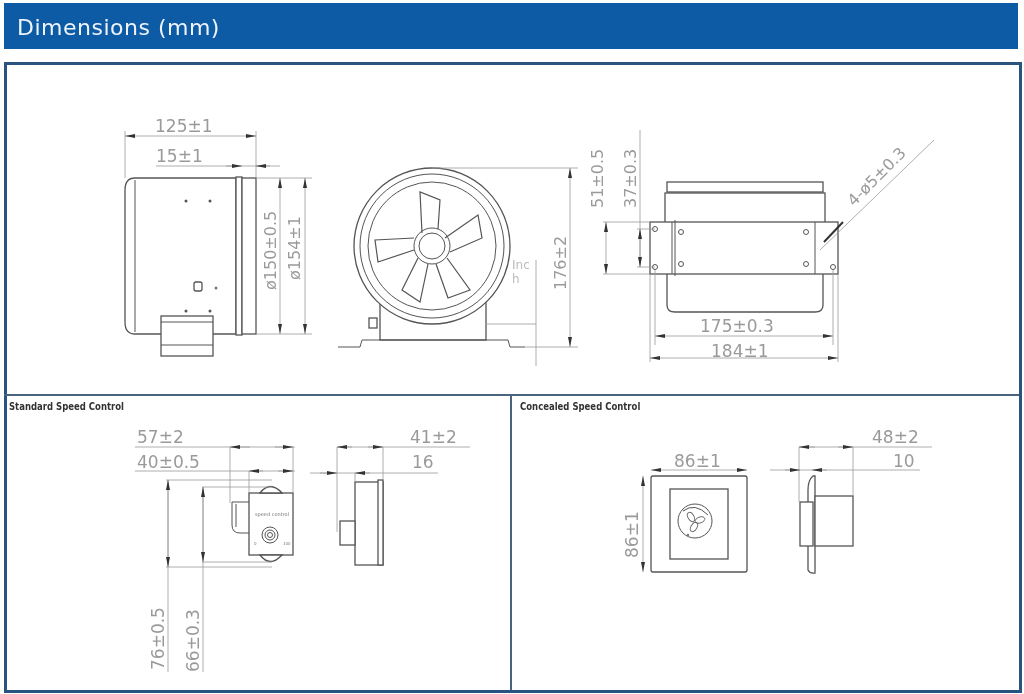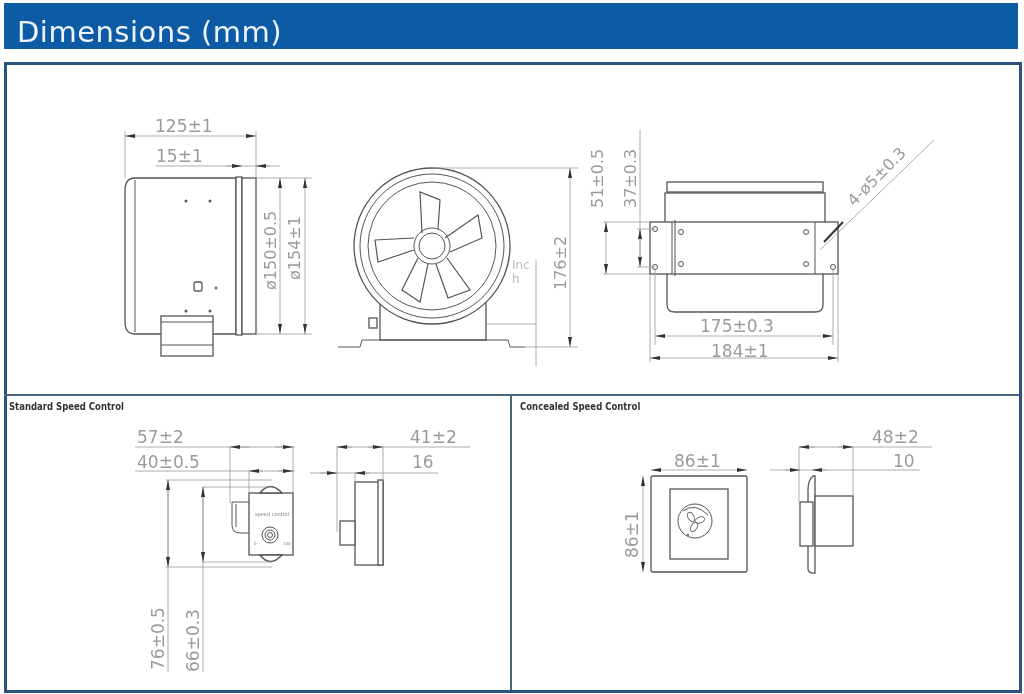--- a/index.html
+++ b/index.html
@@ -1,18 +1,18 @@
 <!DOCTYPE html>
 <html><head>
 <meta charset="utf-8">
 <style>
   html,body{margin:0;padding:0;background:#fff;}
   body{width:1024px;height:694px;position:relative;overflow:hidden;font-family:"Liberation Sans",sans-serif;}
   .header{position:absolute;left:4px;top:3px;width:1014px;height:46px;background:#0e5ba5;}
-  .header-title{position:absolute;left:13px;top:12px;color:#eef4fb;font-size:29px;letter-spacing:0.5px;font-family:"DejaVu Sans",sans-serif;}
+  .header-title{position:absolute;left:13px;top:12px;color:#eef4fb;font-size:22px;letter-spacing:0.5px;font-family:"DejaVu Sans",sans-serif;}
   .frame{position:absolute;left:4px;top:62px;width:1012px;height:625px;border:3px solid #2a5480;box-sizing:content-box;}
   .hdivider{position:absolute;left:4px;top:394px;width:1015px;height:2px;background:#4a6480;}
   .vdivider{position:absolute;left:510px;top:395px;width:2px;height:295px;background:#4a6480;}
   .section-label{position:absolute;font-size:10px;color:#333;font-weight:bold;font-family:"DejaVu Sans",sans-serif;transform:scaleX(0.85);transform-origin:left top;}
   svg{position:absolute;left:0;top:0;}
   .dim{font-family:"DejaVu Sans",sans-serif;fill:#9a9a9a;font-size:17px;}
   .dims{font-family:"DejaVu Sans",sans-serif;fill:#9a9a9a;font-size:16px;}
   .ln{stroke:#555;stroke-width:1;fill:none;}
   .lt{stroke:#999;stroke-width:0.8;fill:none;}
   .part{stroke:#555;stroke-width:1.3;fill:#fff;}

